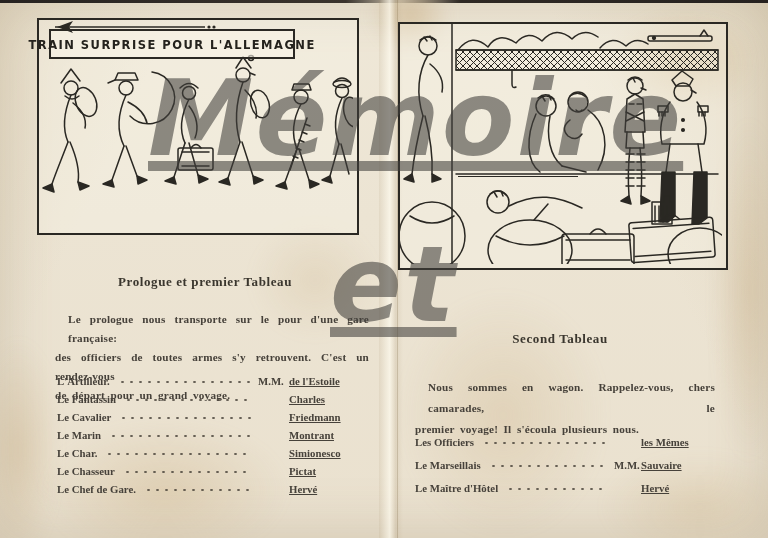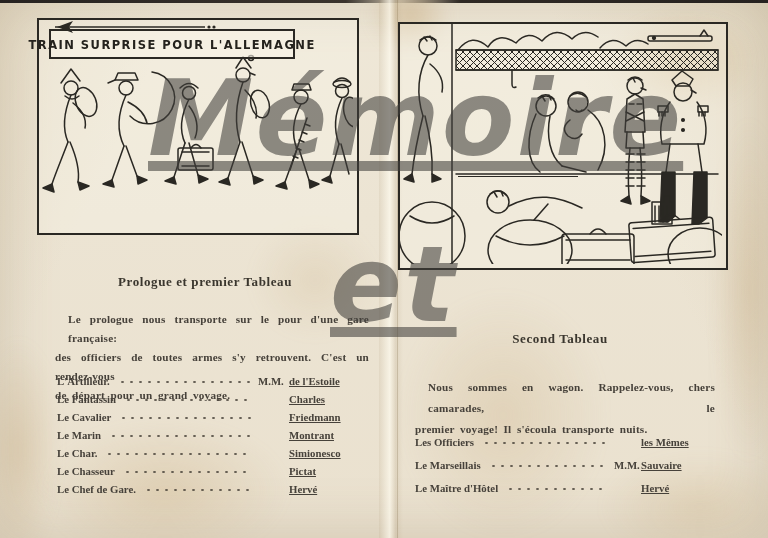--- a/index.html
+++ b/index.html
@@ -327,21 +327,21 @@
 
         <path d="M252,178 h12 v-6 h6 v6 h2 v22 h-20 z"></path>
         <path d="M255,182 v16 M259,182 v16 M263,182 v16 M267,182 v16"></path>
       </svg>
     </div>
 
     <div class="heading heading-right">Second Tableau</div>
 
     <div class="para para-right">
       <div class="pline first">Nous sommes en wagon. Rappelez-vous, chers camarades, le</div>
-      <div class="pline last">premier voyage! Il s'écoula transporte nuits.</div>
+      <div class="pline last">premier voyage! Il s'écoula plusieurs nous.</div>
     </div>
 
     <div class="cast cast-right">
       <div class="crow">
         <span class="crole">Les Officiers</span>
         <span class="leader"></span>
         <span class="cprefix"></span>
         <span class="cname">les Mêmes</span>
       </div>
       <div class="crow">

